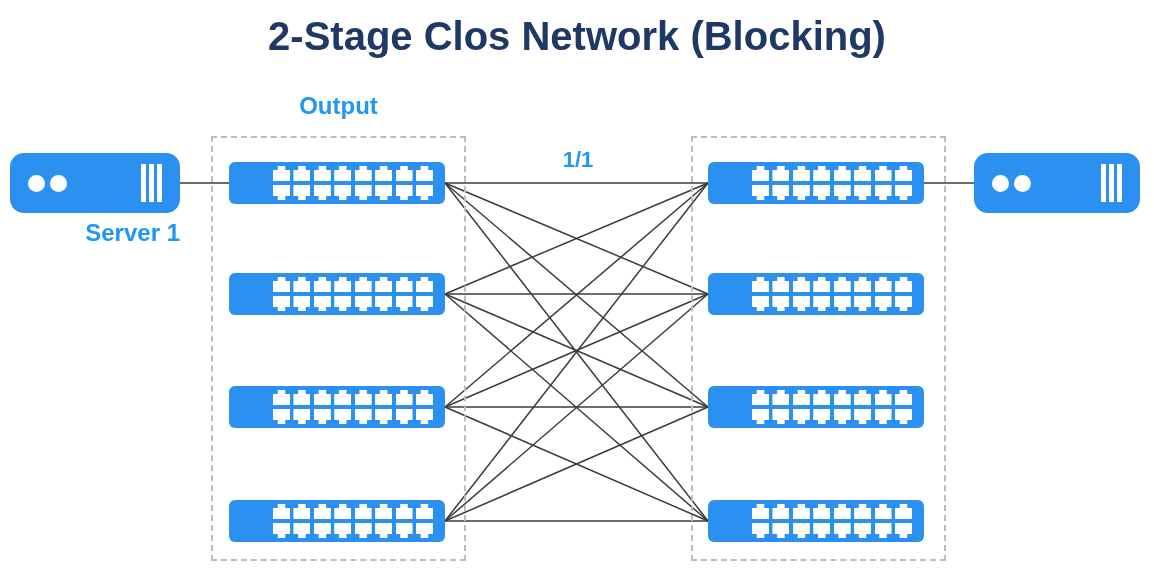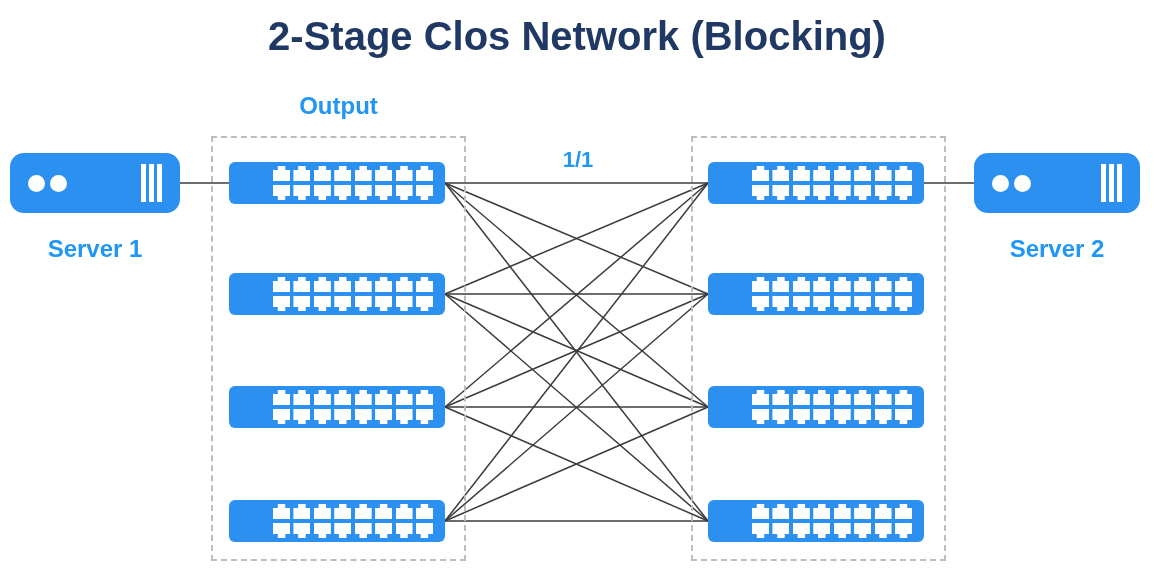--- a/index.html
+++ b/index.html
@@ -40,21 +40,21 @@
     background:var(--device-blue,#2B90EF);
     display:flex;align-items:center;justify-content:space-between;padding:0 18px;
   }
   #server1{left:10px;width:170px;}
   #server2{left:974px;width:166px;}
   .dots{display:flex;gap:5px;align-items:center;}
   .dot{width:17px;height:17px;border-radius:50%;background:#ffffff;}
   .slots{display:flex;gap:3px;align-items:center;}
   .slot{width:5px;height:38px;background:#ffffff;}
   .server-label{
-    position:absolute;top:235px;text-align:center;
+    position:absolute;top:219px;text-align:right;
     font-size:24px;font-weight:bold;color:var(--label-blue,#2196F3);
   }
   #server1Label{left:10px;width:170px;}
   #server2Label{left:974px;width:166px;}
   .link-label{
     position:absolute;left:538px;top:147px;width:80px;text-align:center;
     font-size:22px;font-weight:bold;color:var(--label-blue,#2196F3);
   }
 </style>
 </head>
@@ -109,21 +109,20 @@
     <span class="dots">
       <span class="dot"></span>
       <span class="dot"></span>
     </span>
     <span class="slots">
       <span class="slot"></span>
       <span class="slot"></span>
       <span class="slot"></span>
     </span>
   </div>
-  <div class="server-label" id="server2Label">Server 2</div>
 
 <div class="sw" style="left: 229px; top: 162px;">
       <div class="port-row">
         <span class="port up"></span>
         <span class="port up"></span>
         <span class="port up"></span>
         <span class="port up"></span>
         <span class="port up"></span>
         <span class="port up"></span>
         <span class="port up"></span>

